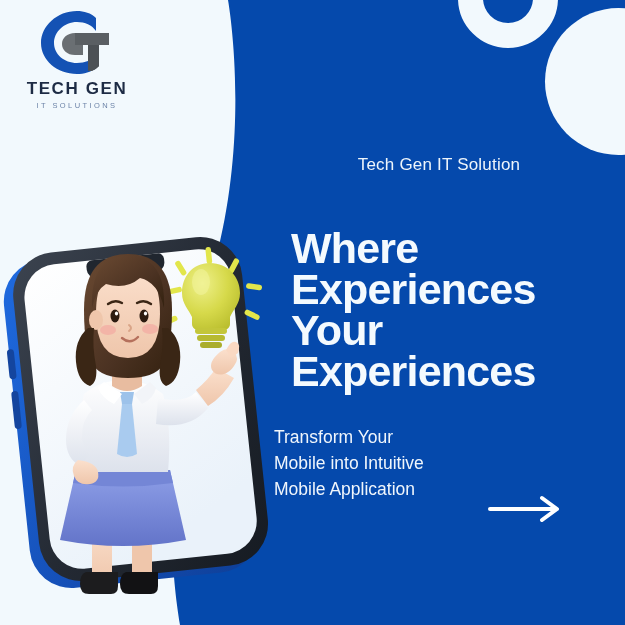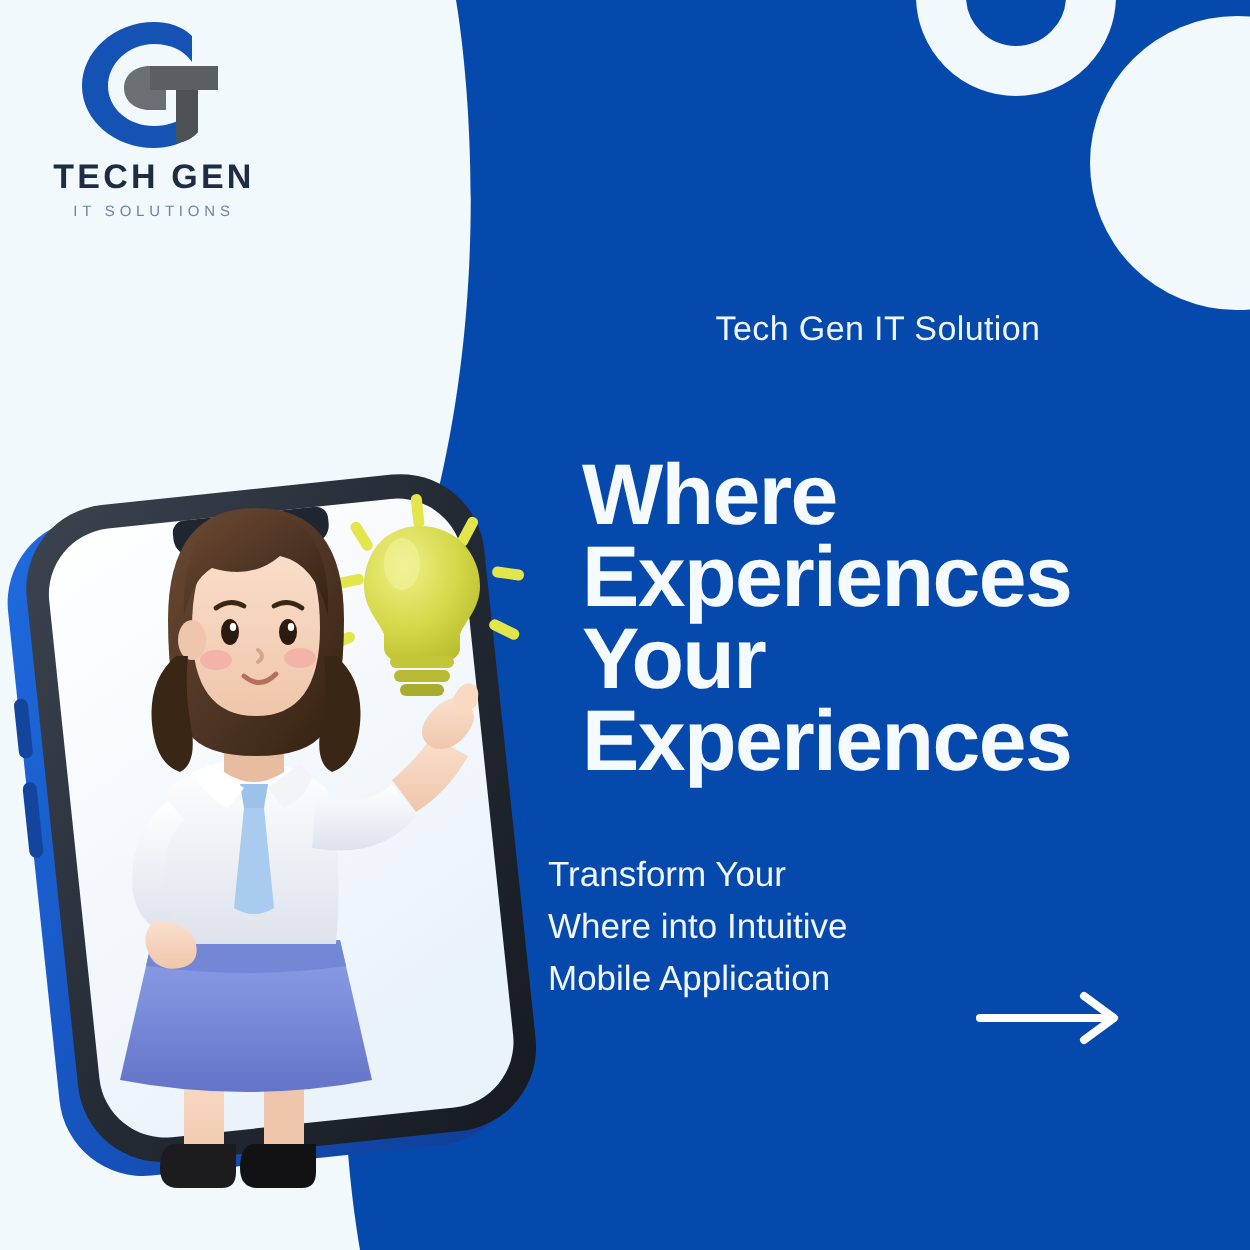--- a/index.html
+++ b/index.html
@@ -290,21 +290,21 @@
   <div class="copy">
     <p class="eyebrow">Tech Gen IT Solution</p>
     <h1 class="headline">
       <span>Where</span>
       <span>Experiences</span>
       <span>Your</span>
       <span>Experiences</span>
     </h1>
     <p class="subcopy">
       <span>Transform Your</span>
-      <span>Where into Intuitive</span>
+      <span>Mobile into Intuitive</span>
       <span>Mobile Application</span>
     </p>
   </div>
 
   <svg class="arrow" viewBox="0 0 76 28" xmlns="http://www.w3.org/2000/svg">
     <line x1="2" y1="14" x2="66" y2="14" stroke="#FFFFFF" stroke-width="4" stroke-linecap="round"></line>
     <polyline points="54,3 69,14 54,25" fill="none" stroke="#FFFFFF" stroke-width="4" stroke-linecap="round" stroke-linejoin="round"></polyline>
   </svg>
 
 </div>

